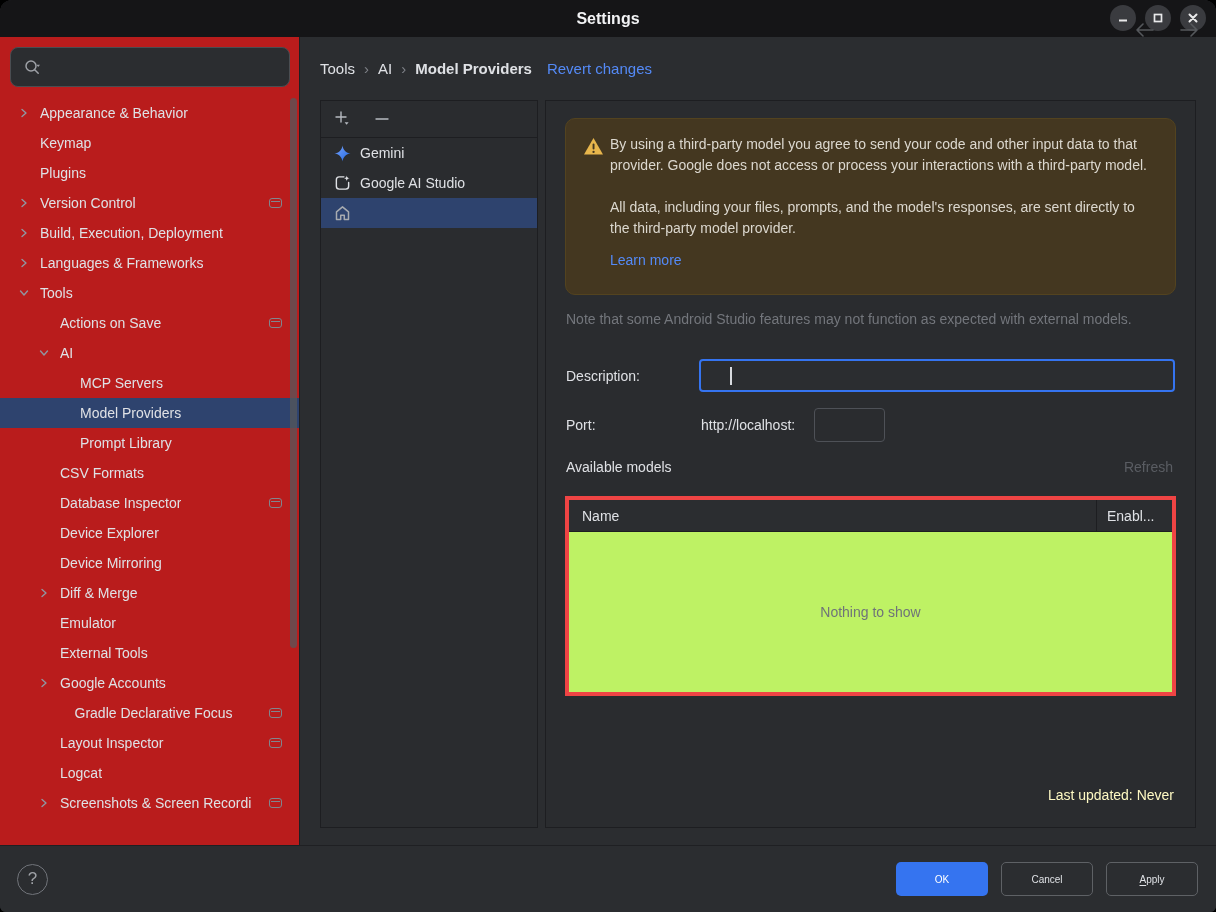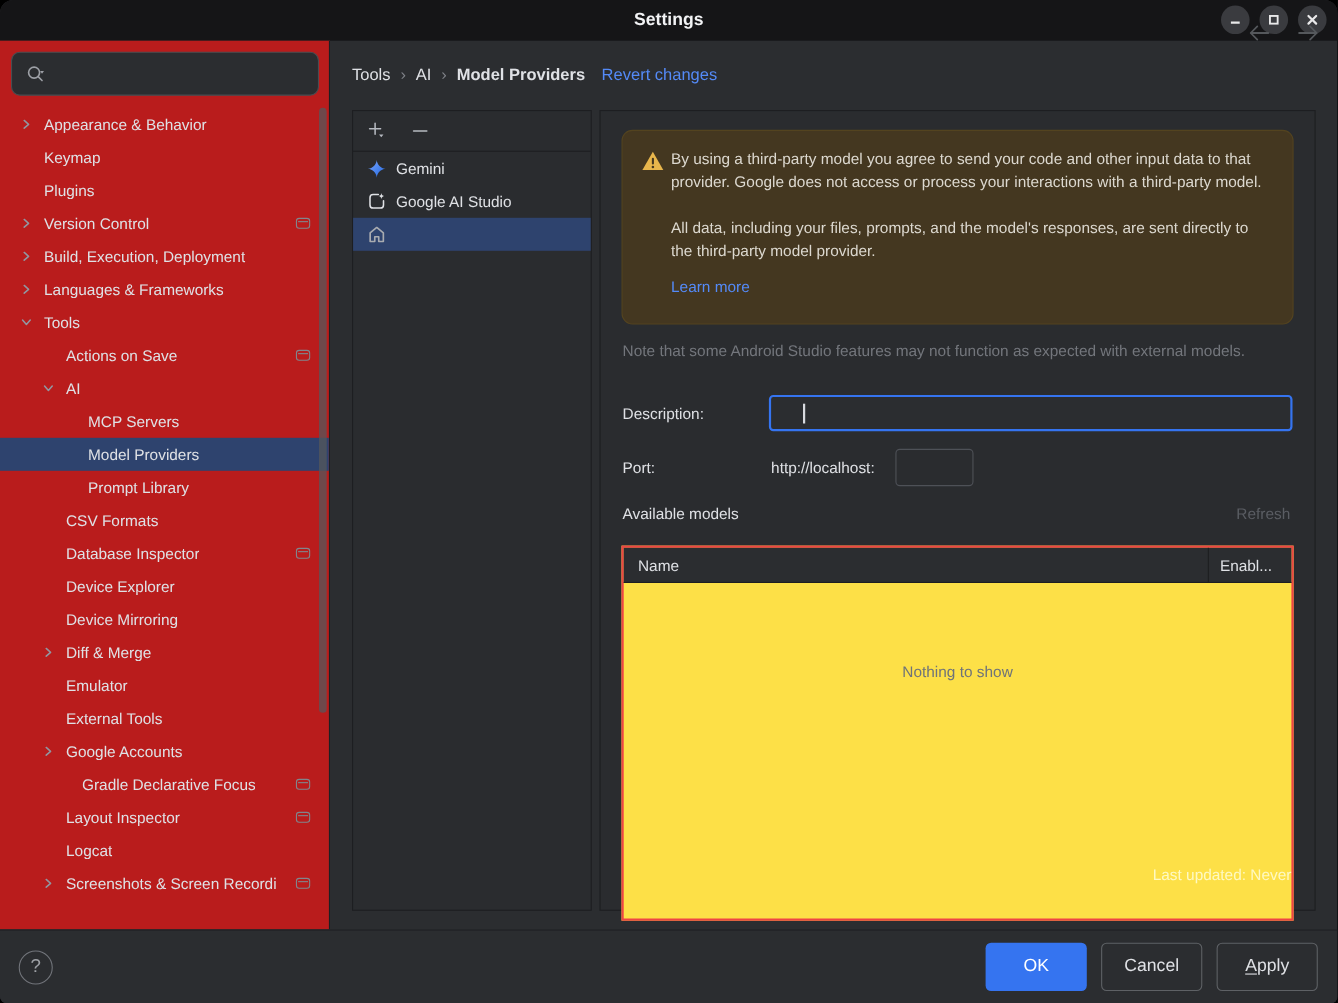--- a/index.html
+++ b/index.html
@@ -102,43 +102,43 @@
   #port-row { position:absolute; top:307px; left:20px; height:34px; display:flex; align-items:center; }
   #port-label { width:135px; }
   #port-prefix { color:#dfe1e5; margin-right:19px; }
   #port-input {
     width:71px; height:34px; background:transparent; border:1px solid #4e5157; border-radius:4px;
     color:#dfe1e5; font-family:inherit; font-size:14px; padding-left:7px; outline:none;
   }
   #models-header { position:absolute; top:358px; left:20px; right:22px; display:flex; justify-content:space-between;align-items:center; }
   #refresh-link { color:#5a5d63; cursor:default; }
   #models-table {
-    position:absolute; top:395px; left:19px; width:611px; height:341px;
-    border:2px solid #ef4444; background:#fde047;
+    position:absolute; top:395px; left:19px; width:611px; height:200px;
+    border:4px solid #ef4444; background:#bef264;
   }
   #models-thead { height:32px; display:flex; background:#2b2d30; border-bottom:1px solid #1d1e21; align-items:center; }
   .th-name { flex:1; padding-left:13px; }
   .th-enabled { width:76px; padding-left:10px; border-left:1px solid #1d1e21; height:100%; display:flex; align-items:center; }
   #models-empty { position:absolute; top:104px; left:0; right:0; text-align:center; color:#6f7379; }
   #last-updated { position:absolute; top:686px; right:21px; color:#fef9c3; }
   
   #footer {
     position:absolute; bottom:0; left:0; right:0; height:67px;
     background:#2b2d30; border-top:1px solid #1f2023;
     display:flex; align-items:center;
   }
   #help-btn {
     width:31px; height:31px; border-radius:50%; border:1px solid #71747a;
     color:#9fa2a7; display:flex; align-items:center; justify-content:center;
     font-size:17px; margin-left:17px; cursor:pointer;
   }
   #footer-hint { color:#5f6266; margin-left:14px; font-size:14.5px; }
   #footer-buttons { margin-left:auto; display:flex; gap:13px; margin-right:18px; }
   .btn {
-    min-width:92px; height:44px; border-radius:5px; font-family:inherit; font-size:16px;
+    min-width:92px; height:34px; border-radius:5px; font-family:inherit; font-size:10px;
     display:flex; align-items:center; justify-content:center; cursor:pointer;
   }
   .btn-primary { background:#3574f0; border:none; color:#ffffff; }
   .btn-secondary { background:transparent; border:1px solid #5e6165; color:#dfe1e5; }
   .btn u { text-underline-offset:2px; }
   svg { display:block; }
 </style>
 </head>
 <body>
 

